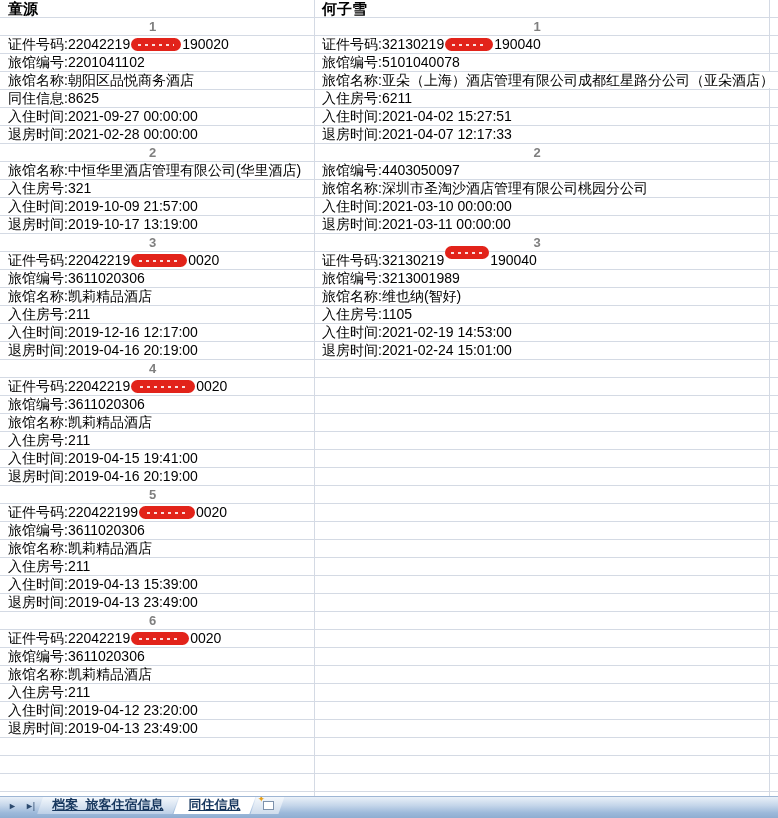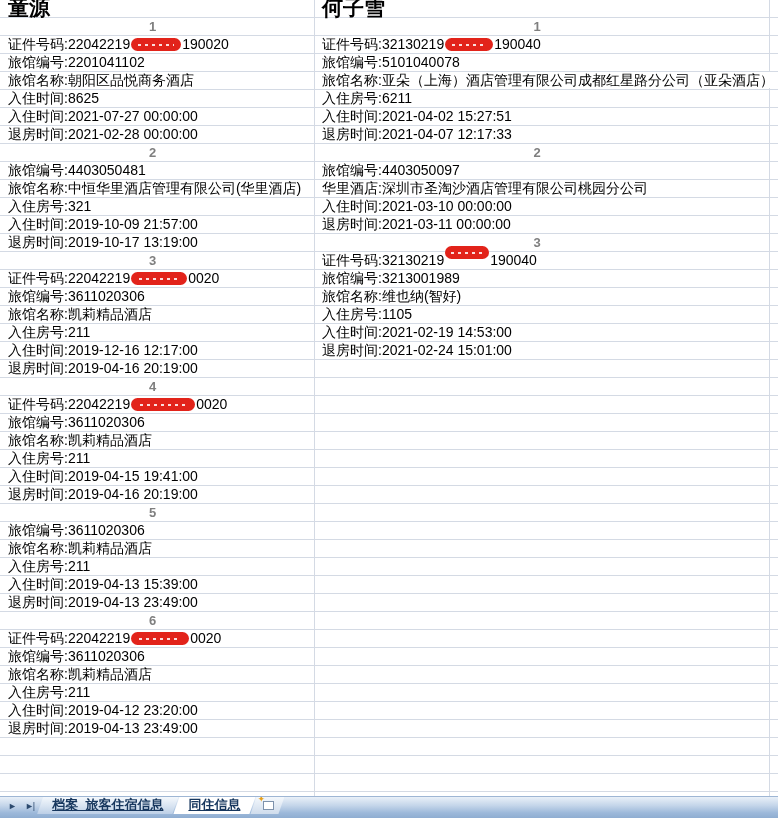--- a/index.html
+++ b/index.html
@@ -13,21 +13,21 @@
   }
   .vline { position:absolute; top:0; width:1px; height:796px; background:#d4dae4; z-index:0; }
   .v1 { left:314px; } .v2 { left:769px; }
 
   .col { position:absolute; top:0; z-index:1; }
   .col0 { left:0; width:314px; }
   .col1 { left:314px; width:496px; }
 
   .row { height:18px; line-height:17px; font-size:14px; color:#000;
     padding-left:8px; white-space:nowrap; }
-  .row.header { font-weight:bold; font-size:21px;font-family:Liberation Serif, serif; }
+  .row.header { font-weight:bold; font-size:15px; }
   .row.num { text-align:center; padding-left:0; padding-right:9px; font-weight:bold;
     font-size:13px; color:#7f7f7f; }
   .col1 .row.num { width:455px; }
   .cellspan { position:relative; z-index:1; }
   .cellspan.overflow { background:#fff; padding-right:3px; z-index:2; }
 
   
   .redact { display:inline-block; height:13px; border-radius:7px; vertical-align:-2px;
     margin:0 1px;
     background-color:#e2231a;
@@ -65,27 +65,26 @@
     <div class="vline v1"></div>
     <div class="vline v2"></div>
 
   <div class="col col0">
         <div class="row header"><span class="cellspan">童源</span></div>
         <div class="entry">
           <div class="row num"><span class="cellspan">1</span></div>
           <div class="row"><span class="cellspan"><span>证件号码:22042219</span><span class="redact" style="width: 50px;"></span><span>190020</span></span></div>
           <div class="row"><span class="cellspan">旅馆编号:2201041102</span></div>
           <div class="row"><span class="cellspan">旅馆名称:朝阳区品悦商务酒店</span></div>
-          <div class="row"><span class="cellspan">入住时间:8625</span></div>
-          <div class="row"><span class="cellspan">入住时间:2021-07-27 00:00:00</span></div>
+          <div class="row"><span class="cellspan">同住信息:8625</span></div>
+          <div class="row"><span class="cellspan">入住时间:2021-09-27 00:00:00</span></div>
           <div class="row"><span class="cellspan">退房时间:2021-02-28 00:00:00</span></div>
         </div>
         <div class="entry">
           <div class="row num"><span class="cellspan">2</span></div>
-          <div class="row"><span class="cellspan">旅馆编号:4403050481</span></div>
           <div class="row"><span class="cellspan">旅馆名称:中恒华里酒店管理有限公司(华里酒店)</span></div>
           <div class="row"><span class="cellspan">入住房号:321</span></div>
           <div class="row"><span class="cellspan">入住时间:2019-10-09 21:57:00</span></div>
           <div class="row"><span class="cellspan">退房时间:2019-10-17 13:19:00</span></div>
         </div>
         <div class="entry">
           <div class="row num"><span class="cellspan">3</span></div>
           <div class="row"><span class="cellspan"><span>证件号码:22042219</span><span class="redact" style="width: 56px;"></span><span>0020</span></span></div>
           <div class="row"><span class="cellspan">旅馆编号:3611020306</span></div>
           <div class="row"><span class="cellspan">旅馆名称:凯莉精品酒店</span></div>
@@ -97,20 +96,21 @@
           <div class="row num"><span class="cellspan">4</span></div>
           <div class="row"><span class="cellspan"><span>证件号码:22042219</span><span class="redact" style="width: 64px;"></span><span>0020</span></span></div>
           <div class="row"><span class="cellspan">旅馆编号:3611020306</span></div>
           <div class="row"><span class="cellspan">旅馆名称:凯莉精品酒店</span></div>
           <div class="row"><span class="cellspan">入住房号:211</span></div>
           <div class="row"><span class="cellspan">入住时间:2019-04-15 19:41:00</span></div>
           <div class="row"><span class="cellspan">退房时间:2019-04-16 20:19:00</span></div>
         </div>
         <div class="entry">
           <div class="row num"><span class="cellspan">5</span></div>
+          <div class="row"><span class="cellspan"><span>证件号码:220422199</span><span class="redact" style="width: 56px;"></span><span>0020</span></span></div>
           <div class="row"><span class="cellspan">旅馆编号:3611020306</span></div>
           <div class="row"><span class="cellspan">旅馆名称:凯莉精品酒店</span></div>
           <div class="row"><span class="cellspan">入住房号:211</span></div>
           <div class="row"><span class="cellspan">入住时间:2019-04-13 15:39:00</span></div>
           <div class="row"><span class="cellspan">退房时间:2019-04-13 23:49:00</span></div>
         </div>
         <div class="entry">
           <div class="row num"><span class="cellspan">6</span></div>
           <div class="row"><span class="cellspan"><span>证件号码:22042219</span><span class="redact" style="width: 58px;"></span><span>0020</span></span></div>
           <div class="row"><span class="cellspan">旅馆编号:3611020306</span></div>
@@ -127,21 +127,21 @@
           <div class="row"><span class="cellspan"><span>证件号码:32130219</span><span class="redact" style="width: 48px;"></span><span>190040</span></span></div>
           <div class="row"><span class="cellspan">旅馆编号:5101040078</span></div>
           <div class="row"><span class="cellspan overflow">旅馆名称:亚朵（上海）酒店管理有限公司成都红星路分公司（亚朵酒店）</span></div>
           <div class="row"><span class="cellspan">入住房号:6211</span></div>
           <div class="row"><span class="cellspan">入住时间:2021-04-02 15:27:51</span></div>
           <div class="row"><span class="cellspan">退房时间:2021-04-07 12:17:33</span></div>
         </div>
         <div class="entry">
           <div class="row num"><span class="cellspan">2</span></div>
           <div class="row"><span class="cellspan">旅馆编号:4403050097</span></div>
-          <div class="row"><span class="cellspan">华里酒店:深圳市圣淘沙酒店管理有限公司桃园分公司</span></div>
+          <div class="row"><span class="cellspan">旅馆名称:深圳市圣淘沙酒店管理有限公司桃园分公司</span></div>
           <div class="row"><span class="cellspan">入住时间:2021-03-10 00:00:00</span></div>
           <div class="row"><span class="cellspan">退房时间:2021-03-11 00:00:00</span></div>
         </div>
         <div class="entry">
           <div class="row num"><span class="cellspan">3</span></div>
           <div class="row"><span class="cellspan"><span>证件号码:32130219</span><span class="redact raised" style="width: 44px;"></span><span>190040</span></span></div>
           <div class="row"><span class="cellspan">旅馆编号:3213001989</span></div>
           <div class="row"><span class="cellspan">旅馆名称:维也纳(智好)</span></div>
           <div class="row"><span class="cellspan">入住房号:1105</span></div>
           <div class="row"><span class="cellspan">入住时间:2021-02-19 14:53:00</span></div>

